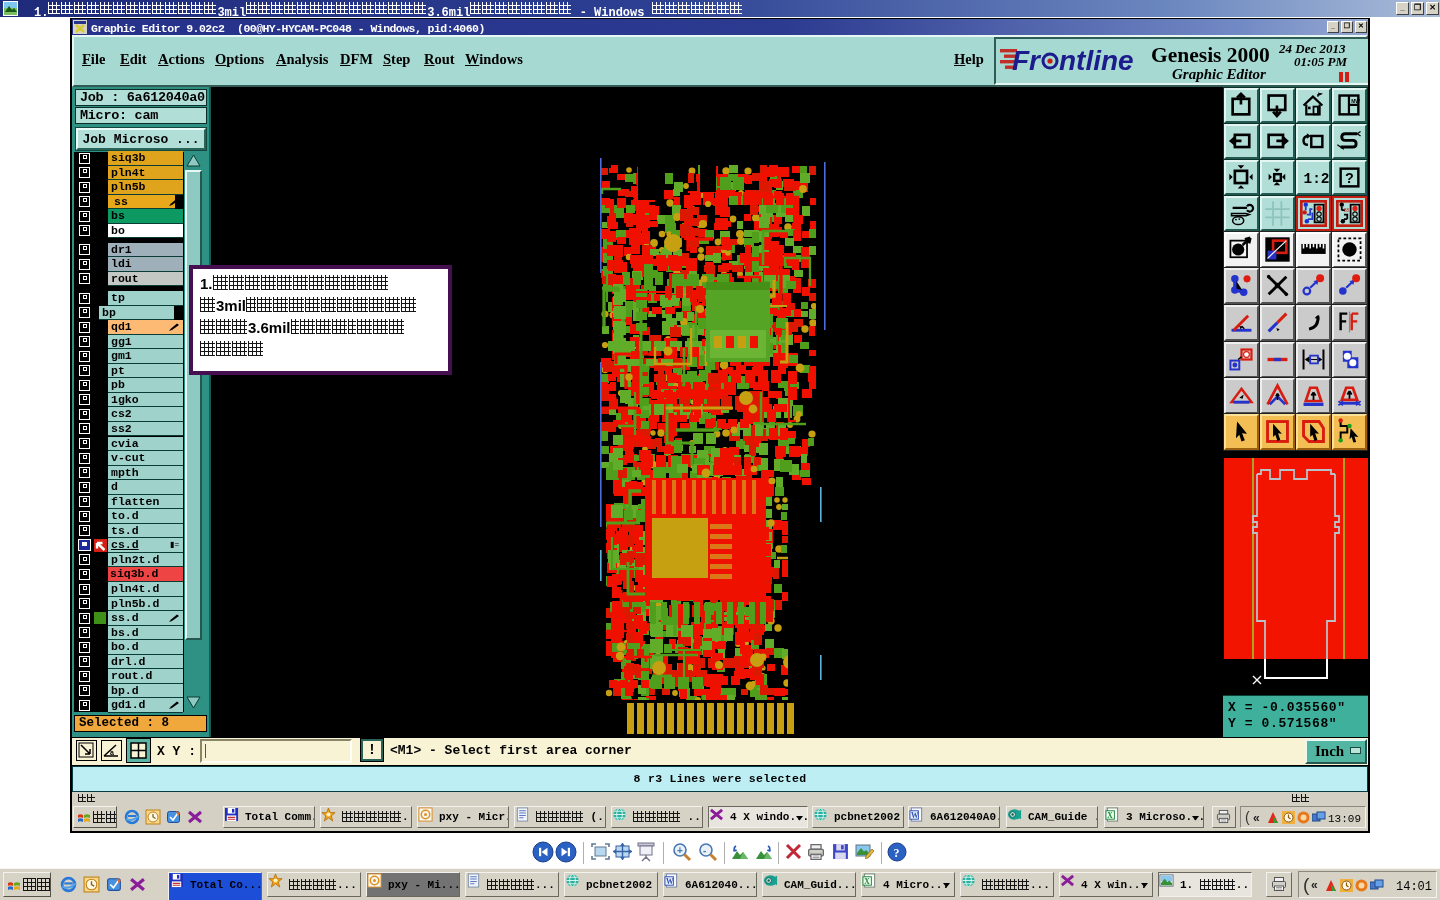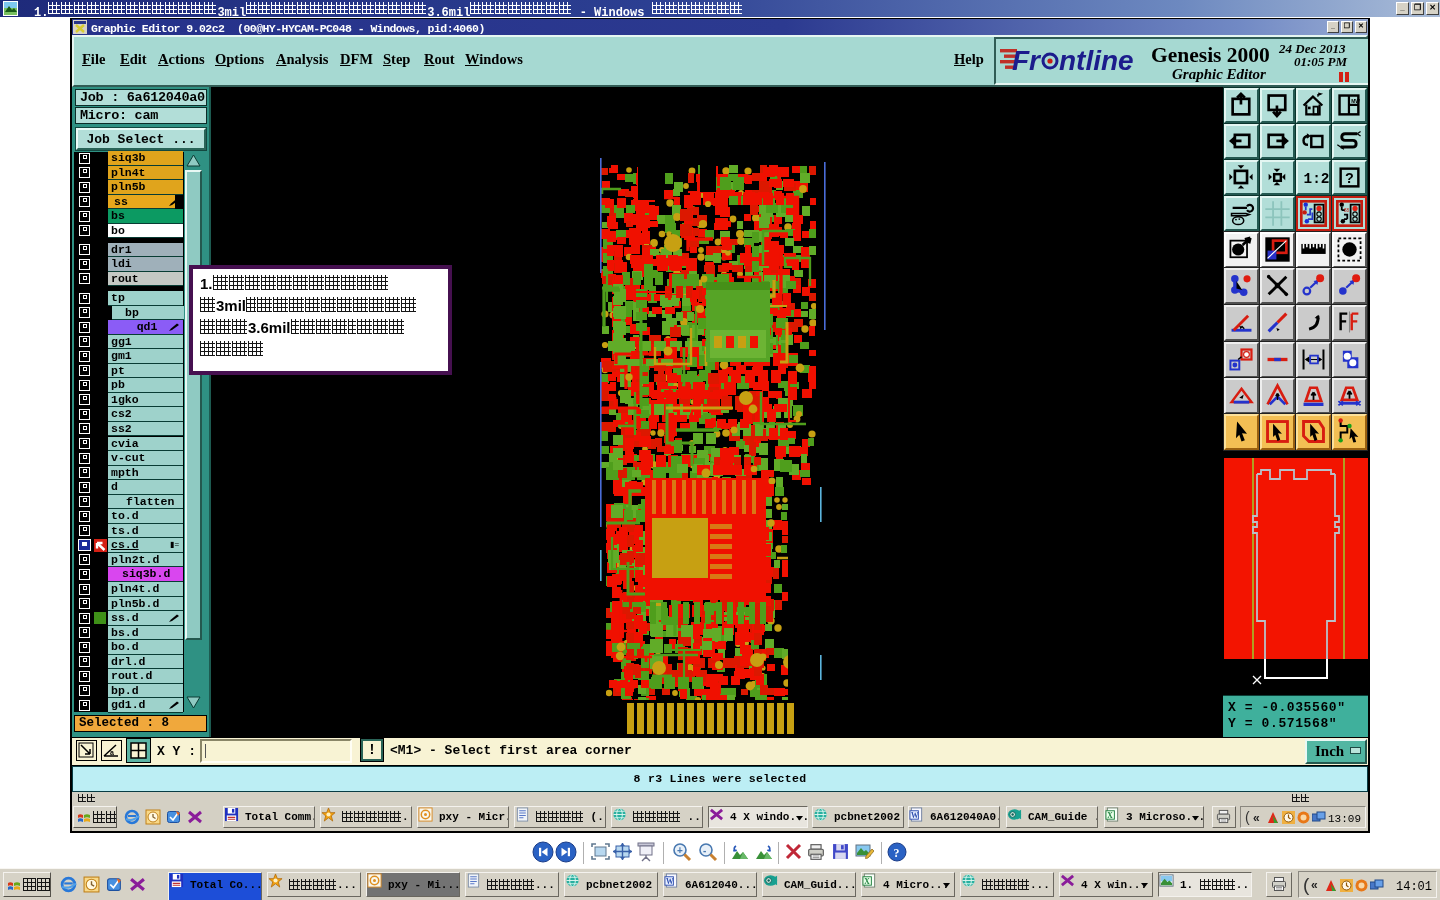--- a/index.html
+++ b/index.html
@@ -2138,21 +2138,21 @@
     <rect x="609" y="568" width="1.6" height="25" fill="#5cb4dc"></rect>
   </svg>
 <div class="abs" style="left:72px;top:87px;width:139px;height:650px;background:#2f9183;
       border-right:2px solid #1d5a50;"></div>
 <div class="abs mono" style="left:75px;top:89px;width:132px;height:17px;background:#b2ded8;
       border:1px solid #0c2c28;font-size:13.5px;line-height:15px;padding-left:4px;letter-spacing:-0.3px;color:#000;">Job : 6a612040a0</div>
 <div class="abs mono" style="left:75px;top:107px;width:132px;height:17px;background:#b2ded8;
       border:1px solid #0c2c28;font-size:13.5px;line-height:15px;padding-left:4px;letter-spacing:-0.3px;color:#000;">Micro: cam</div>
 <div class="abs mono" style="left:76px;top:128px;width:130px;height:22px;background:#b2ded8;
       border-top:2px solid #ecfcf8;border-left:2px solid #ecfcf8;border-right:2px solid #2a6458;border-bottom:2px solid #2a6458;
-      outline:1px solid #134840;font-size:13px;line-height:19px;text-align:center;color:#000;">Job Select ...</div>
+      outline:1px solid #134840;font-size:13px;line-height:19px;text-align:center;color:#000;">Job Microso ...</div>
 <div class="abs" style="left:74px;top:152px;width:110px;height:560px;background:#000;overflow:hidden;"></div>
 <div class="abs" style="left:79px;top:152.5px;width:11px;height:11px;background:#000;border:1.5px solid #fff;">
     <div style="width:4px;height:4px;border:1px solid #fff;margin:1.2px auto;"></div>
   </div>
 <div class="abs mono" style="left:108px;top:151.0px;width:75px;height:14.6px;background:#e0a41c;
           border-bottom:1px solid #083c34;font-size:11.5px;line-height:13px;padding-left:3px;color:#000;white-space:nowrap;">siq3b</div>
 <div class="abs" style="left:79px;top:167.1px;width:11px;height:11px;background:#000;border:1.5px solid #fff;">
     <div style="width:4px;height:4px;border:1px solid #fff;margin:1.2px auto;"></div>
   </div>
 <div class="abs mono" style="left:108px;top:165.6px;width:75px;height:14.6px;background:#e0a41c;
@@ -2196,27 +2196,27 @@
 <div class="abs mono" style="left:108px;top:271.9px;width:75px;height:14.6px;background:#c4c8c4;
           border-bottom:1px solid #083c34;font-size:11.5px;line-height:13px;padding-left:3px;color:#000;white-space:nowrap;">rout</div>
 <div class="abs" style="left:79px;top:292.5px;width:11px;height:11px;background:#000;border:1.5px solid #fff;">
     <div style="width:4px;height:4px;border:1px solid #fff;margin:1.2px auto;"></div>
   </div>
 <div class="abs mono" style="left:108px;top:291.0px;width:75px;height:14.6px;background:#9ed2cb;
           border-bottom:1px solid #083c34;font-size:11.5px;line-height:13px;padding-left:3px;color:#000;white-space:nowrap;">tp</div>
 <div class="abs" style="left:79px;top:307.0px;width:11px;height:11px;background:#000;border:1.5px solid #fff;">
     <div style="width:4px;height:4px;border:1px solid #fff;margin:1.2px auto;"></div>
   </div>
-<div class="abs mono" style="left:112px;top:305.5px;width:75px;height:14.6px;background:#9ed2cb;
-          border-bottom:1px solid #083c34;font-size:11.5px;line-height:13px;padding-left:13px;color:#000;white-space:nowrap;">bp</div>
+<div class="abs mono" style="left:99px;top:305.5px;width:75px;height:14.6px;background:#9ed2cb;
+          border-bottom:1px solid #083c34;font-size:11.5px;line-height:13px;padding-left:3px;color:#000;white-space:nowrap;">bp</div>
 <div class="abs" style="left:79px;top:321.6px;width:11px;height:11px;background:#000;border:1.5px solid #fff;">
     <div style="width:4px;height:4px;border:1px solid #fff;margin:1.2px auto;"></div>
   </div>
-<div class="abs mono" style="left:108px;top:320.1px;width:75px;height:14.6px;background:#8b5cf6;
-          border-bottom:1px solid #083c34;font-size:11.5px;line-height:13px;padding-left:3px;color:#000;white-space:nowrap;text-align:center;">qd1</div>
+<div class="abs mono" style="left:108px;top:320.1px;width:75px;height:14.6px;background:#fdba74;
+          border-bottom:1px solid #083c34;font-size:11.5px;line-height:13px;padding-left:3px;color:#000;white-space:nowrap;">qd1</div>
 <svg class="abs" style="left:168px;top:323px" width="12" height="9">
     <path d="M1 8 L4 7 L11 2 L9 0.5 L3 5.5 Z" fill="#000"></path>
   </svg>
 <div class="abs" style="left:79px;top:336.1px;width:11px;height:11px;background:#000;border:1.5px solid #fff;">
     <div style="width:4px;height:4px;border:1px solid #fff;margin:1.2px auto;"></div>
   </div>
 <div class="abs mono" style="left:108px;top:334.6px;width:75px;height:14.6px;background:#9ed2cb;
           border-bottom:1px solid #083c34;font-size:11.5px;line-height:13px;padding-left:3px;color:#000;white-space:nowrap;">gg1</div>
 <div class="abs" style="left:79px;top:350.7px;width:11px;height:11px;background:#000;border:1.5px solid #fff;">
     <div style="width:4px;height:4px;border:1px solid #fff;margin:1.2px auto;"></div>
@@ -2265,21 +2265,21 @@
           border-bottom:1px solid #083c34;font-size:11.5px;line-height:13px;padding-left:3px;color:#000;white-space:nowrap;">mpth</div>
 <div class="abs" style="left:79px;top:481.6px;width:11px;height:11px;background:#000;border:1.5px solid #fff;">
     <div style="width:4px;height:4px;border:1px solid #fff;margin:1.2px auto;"></div>
   </div>
 <div class="abs mono" style="left:108px;top:480.1px;width:75px;height:14.6px;background:#9ed2cb;
           border-bottom:1px solid #083c34;font-size:11.5px;line-height:13px;padding-left:3px;color:#000;white-space:nowrap;">d</div>
 <div class="abs" style="left:79px;top:496.2px;width:11px;height:11px;background:#000;border:1.5px solid #fff;">
     <div style="width:4px;height:4px;border:1px solid #fff;margin:1.2px auto;"></div>
   </div>
 <div class="abs mono" style="left:108px;top:494.7px;width:75px;height:14.6px;background:#9ed2cb;
-          border-bottom:1px solid #083c34;font-size:11.5px;line-height:13px;padding-left:18px;color:#000;white-space:nowrap;">flatten</div>
+          border-bottom:1px solid #083c34;font-size:11.5px;line-height:13px;padding-left:3px;color:#000;white-space:nowrap;">flatten</div>
 <div class="abs" style="left:79px;top:510.7px;width:11px;height:11px;background:#000;border:1.5px solid #fff;">
     <div style="width:4px;height:4px;border:1px solid #fff;margin:1.2px auto;"></div>
   </div>
 <div class="abs mono" style="left:108px;top:509.2px;width:75px;height:14.6px;background:#9ed2cb;
           border-bottom:1px solid #083c34;font-size:11.5px;line-height:13px;padding-left:3px;color:#000;white-space:nowrap;">to.d</div>
 <div class="abs" style="left:79px;top:525.3px;width:11px;height:11px;background:#000;border:1.5px solid #fff;">
     <div style="width:4px;height:4px;border:1px solid #fff;margin:1.2px auto;"></div>
   </div>
 <div class="abs mono" style="left:108px;top:523.8px;width:75px;height:14.6px;background:#9ed2cb;
           border-bottom:1px solid #083c34;font-size:11.5px;line-height:13px;padding-left:3px;color:#000;white-space:nowrap;">ts.d</div>
@@ -2293,22 +2293,22 @@
           border-bottom:1px solid #083c34;font-size:11.5px;line-height:13px;padding-left:3px;color:#000;white-space:nowrap;text-decoration:underline;">cs.d</div>
 <div class="abs" style="left:170px;top:541px;width:9px;height:8px;background:#9ed2cb;font-size:8px;line-height:8px;color:#000;">▮=</div>
 <div class="abs" style="left:79px;top:554.4px;width:11px;height:11px;background:#000;border:1.5px solid #fff;">
     <div style="width:4px;height:4px;border:1px solid #fff;margin:1.2px auto;"></div>
   </div>
 <div class="abs mono" style="left:108px;top:552.9px;width:75px;height:14.6px;background:#9ed2cb;
           border-bottom:1px solid #083c34;font-size:11.5px;line-height:13px;padding-left:3px;color:#000;white-space:nowrap;">pln2t.d</div>
 <div class="abs" style="left:79px;top:568.9px;width:11px;height:11px;background:#000;border:1.5px solid #fff;">
     <div style="width:4px;height:4px;border:1px solid #fff;margin:1.2px auto;"></div>
   </div>
-<div class="abs mono" style="left:108px;top:567.4px;width:75px;height:14.6px;background:#d946ef;
-          border-bottom:1px solid #083c34;font-size:11.5px;line-height:13px;padding-left:14px;color:#000;white-space:nowrap;">siq3b.d</div>
+<div class="abs mono" style="left:108px;top:567.4px;width:75px;height:14.6px;background:#ef4444;
+          border-bottom:1px solid #083c34;font-size:11.5px;line-height:13px;padding-left:2px;color:#000;white-space:nowrap;">siq3b.d</div>
 <div class="abs" style="left:79px;top:583.5px;width:11px;height:11px;background:#000;border:1.5px solid #fff;">
     <div style="width:4px;height:4px;border:1px solid #fff;margin:1.2px auto;"></div>
   </div>
 <div class="abs mono" style="left:108px;top:582.0px;width:75px;height:14.6px;background:#9ed2cb;
           border-bottom:1px solid #083c34;font-size:11.5px;line-height:13px;padding-left:3px;color:#000;white-space:nowrap;">pln4t.d</div>
 <div class="abs" style="left:79px;top:598.0px;width:11px;height:11px;background:#000;border:1.5px solid #fff;">
     <div style="width:4px;height:4px;border:1px solid #fff;margin:1.2px auto;"></div>
   </div>
 <div class="abs mono" style="left:108px;top:596.5px;width:75px;height:14.6px;background:#9ed2cb;
           border-bottom:1px solid #083c34;font-size:11.5px;line-height:13px;padding-left:3px;color:#000;white-space:nowrap;">pln5b.d</div>

